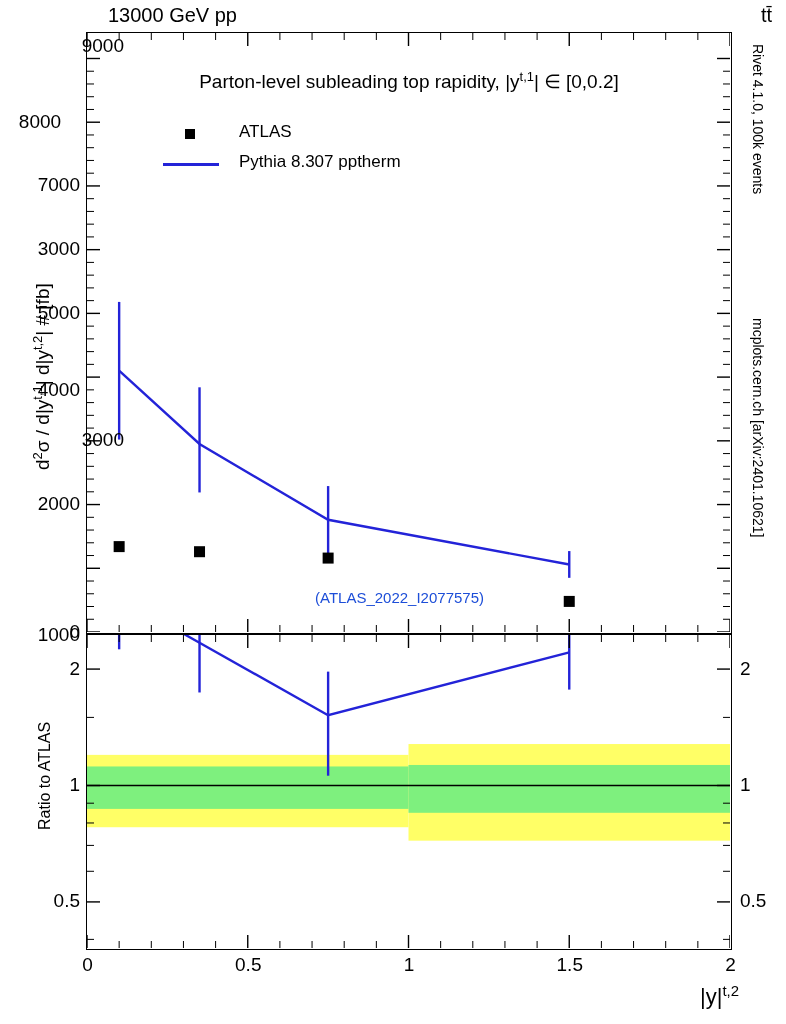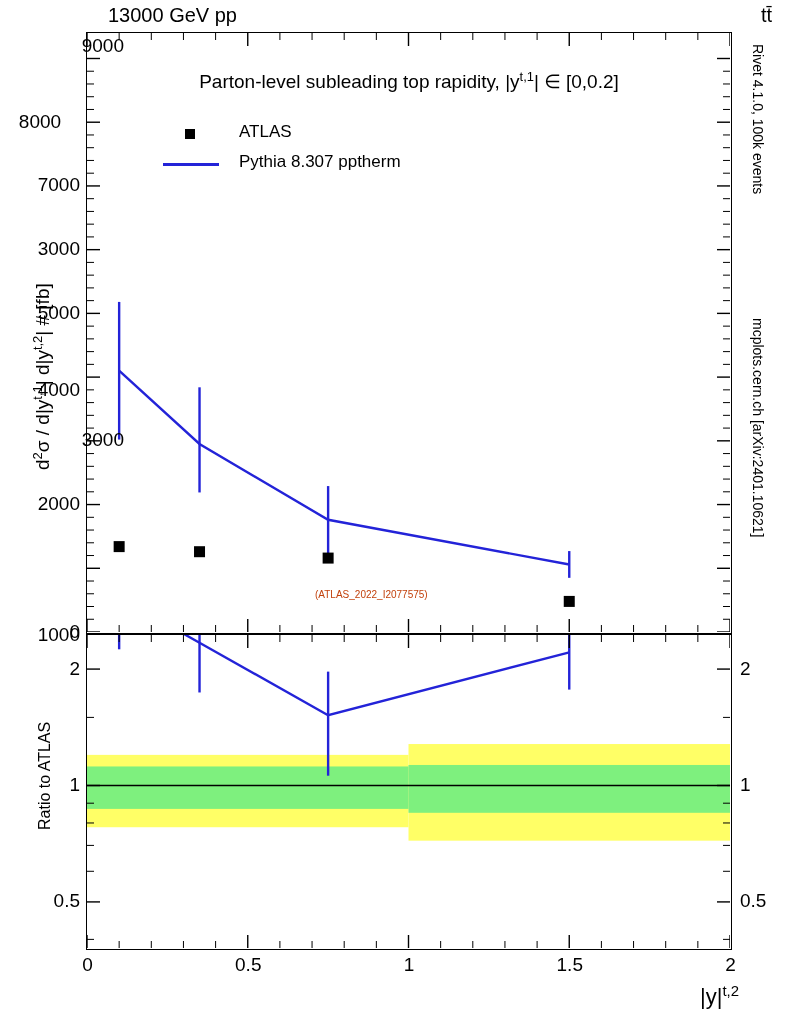--- a/index.html
+++ b/index.html
@@ -43,21 +43,21 @@
     transform-origin: 0 0; transform: rotate(-90deg);
   }
   .ytick-label { position:absolute; font-size:19px; text-align:right; }
   .xtick-label { position:absolute; font-size:19px; text-align:center; }
 
   .title-main {
     position:absolute; left:0; right:0; top:36px; text-align:center;
     font-size:19px;
   }
   .watermark {
-    position:absolute; font-size:10px; color:#c2410c;
+    position:absolute; font-size:15px; color:#1d4ed8;
   }
 
   
   #legend { position:absolute; left:70px; top:86px; font-size:17px; }
   .leg-row { height:30px; position:relative; }
   .leg-marker {
     position:absolute; left:28px; top:10px; width:10px; height:10px;
     background:#000;
   }
   .leg-line {

